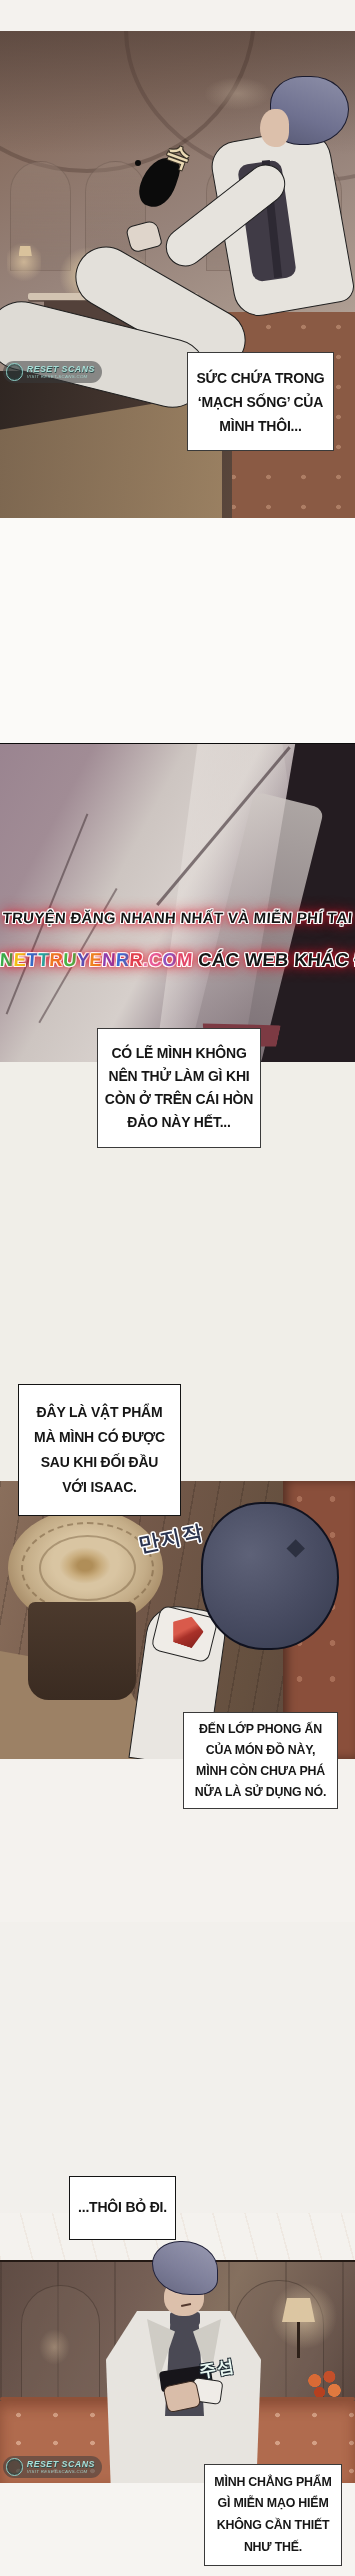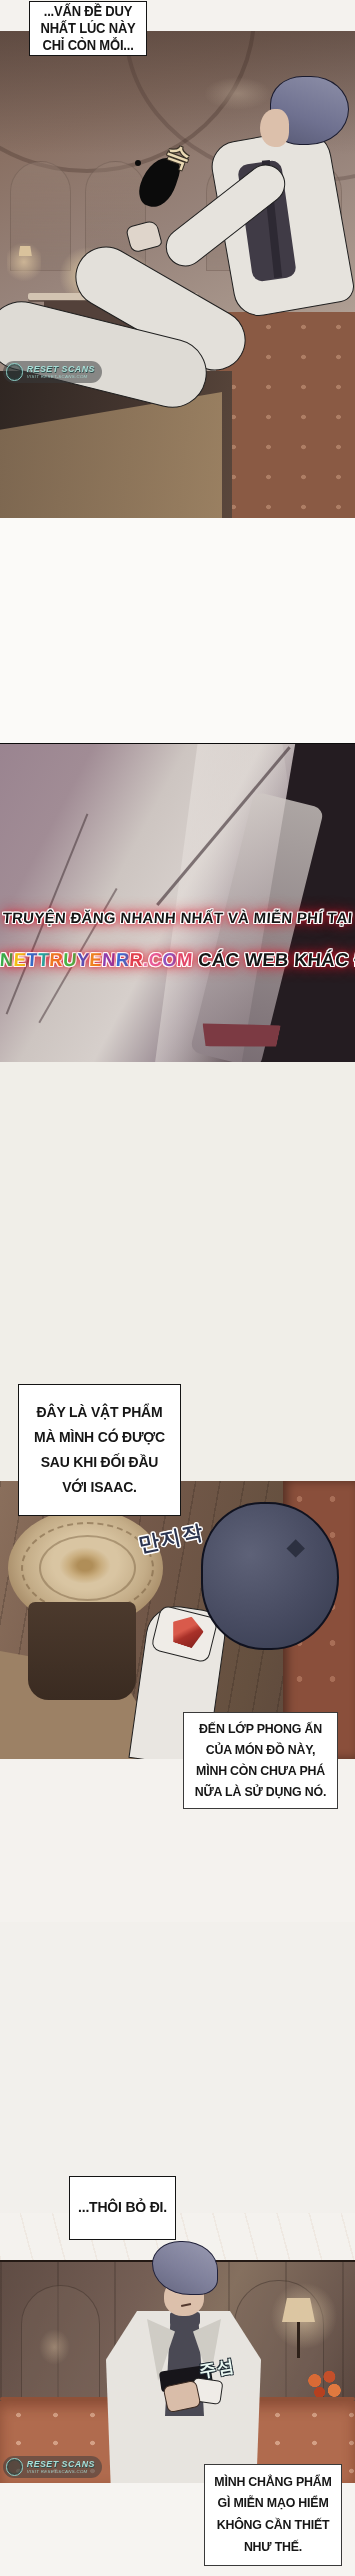--- a/index.html
+++ b/index.html
@@ -128,27 +128,33 @@
     <div class="abs" style="left:193px;top:106px;width:28px;height:62px;background:#cfccc5;clip-path:polygon(100% 0,0 20%,60% 100%);"></div>
     <div class="abs" style="left:160px;top:155px;width:52px;height:20.6px;background:#17151a;border-radius:4.1px;transform:rotate(-8deg);"></div>
     <div class="abs" style="left:192px;top:166px;width:28px;height:21.6px;background:#efece7;border:1px solid #222222;border-radius:5.2px;transform:rotate(8deg);"></div>
     <div class="abs" style="left:165px;top:170px;width:32px;height:25px;background:#d9bda9;border:1px solid #3a2a22;border-radius:6.2px;transform:rotate(-12deg);"></div>
     <div class="abs" style="left:170px;top:99px;width:30px;height:13.4px;background:#4a4954;border-radius:3.1px;"></div>
     <div class="abs" style="left:164px;top:66px;width:40px;height:37px;background:#dcc0ab;border-radius:46%;"></div>
     <div class="abs" style="left:181px;top:91px;width:10.3px;height:1.5px;background:#53392f;transform:rotate(-12deg);"></div>
     <div class="abs" style="left:152px;top:28px;width:64px;height:52px;background:linear-gradient(210deg,#9a9bb2,#7e7f9a 55%,#64657f);border:1.5px solid #20213a;border-radius:44% 56% 30% 60%;"></div>
   </div>
 
-  <div class="box bordered" style="left:29px;top:1px;width:116px;height:53px;font-size:13px;line-height:17px;">
-    <span class="ln">...VẤN ĐỀ DUY</span>
-    <span class="ln">NHẤT LÚC NÀY</span>
-    <span class="ln">CHỈ CÒN MỖI...</span>
-  </div>
-
-
+
+  <div class="box soft" style="left:187px;top:352px;width:145px;height:97px;font-size:14px;line-height:24px;">
+    <span class="ln">SỨC CHỨA TRONG</span>
+    <span class="ln">‘MẠCH SỐNG’ CỦA</span>
+    <span class="ln">MÌNH THÔI...</span>
+  </div>
+
+  <div class="box soft" style="left:97px;top:1028px;width:162px;height:118px;font-size:14px;line-height:23px;">
+    <span class="ln">CÓ LẼ MÌNH KHÔNG</span>
+    <span class="ln">NÊN THỬ LÀM GÌ KHI</span>
+    <span class="ln">CÒN Ở TRÊN CÁI HÒN</span>
+    <span class="ln">ĐẢO NÀY HẾT...</span>
+  </div>
 
   <div class="box bordered" style="left:18px;top:1384px;width:161px;height:130px;font-size:14px;line-height:25px;">
     <span class="ln">ĐÂY LÀ VẬT PHẨM</span>
     <span class="ln">MÀ MÌNH CÓ ĐƯỢC</span>
     <span class="ln">SAU KHI ĐỐI ĐẦU</span>
     <span class="ln">VỚI ISAAC.</span>
   </div>
 
   <div class="box soft" style="left:183px;top:1712px;width:153px;height:95px;font-size:12.4px;line-height:21px;">
     <span class="ln">ĐẾN LỚP PHONG ẤN</span>

